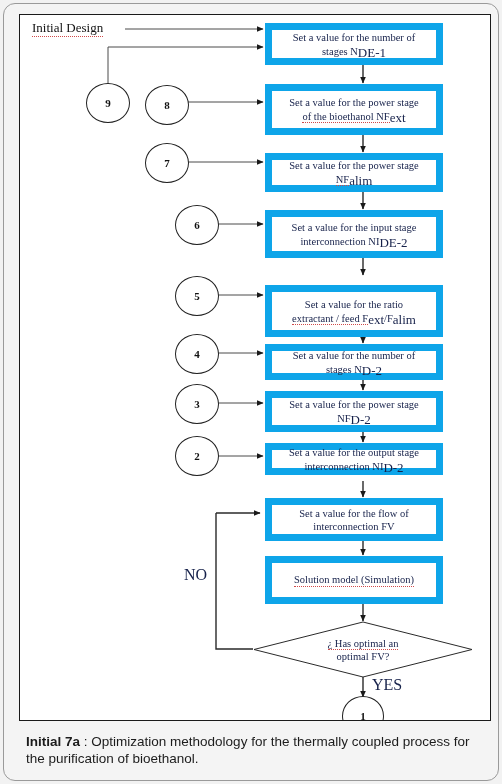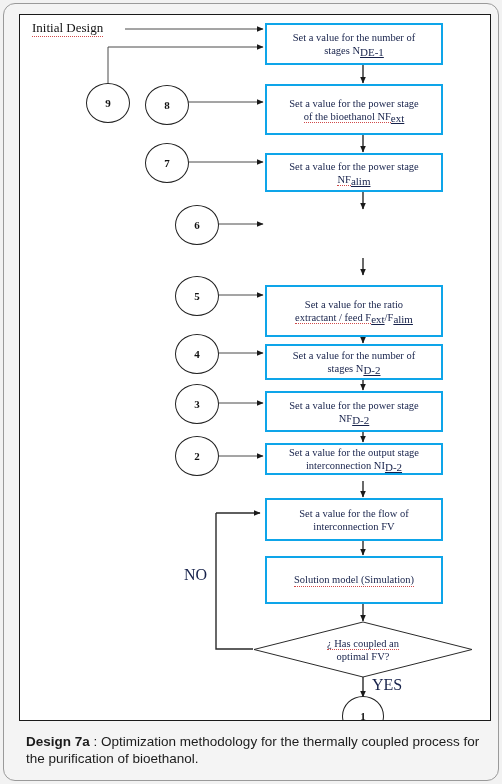--- a/index.html
+++ b/index.html
@@ -24,21 +24,21 @@
   }
   .caption{
     position:absolute;left:22px;top:729px;width:462px;
     font-family:"Liberation Sans", sans-serif;
     font-size:13.5px;line-height:17px;color:#1c1c1c;
   }
   .caption b{font-weight:bold;}
 
   
   .box{
-    position:absolute;border:2px solid #0ea5e9;background:#fff;
+    position:absolute;border:7px solid #0ea5e9;background:#fff;
     box-sizing:border-box;
     display:flex;align-items:center;justify-content:center;text-align:center;
     font-family:"Liberation Serif", serif;
     font-size:10.5px;color:#16214a;line-height:13px;padding:2px 4px;
   }
   .box span.txt{display:block;}
   .circle{
     position:absolute;border:1px solid #222;border-radius:50%;
     background:#fff;box-sizing:border-box;
     display:flex;align-items:center;justify-content:center;
@@ -59,21 +59,21 @@
     font-size:16px;color:#16214a;white-space:nowrap;
   }
   .lbl-initial{
     position:absolute;font-family:"Liberation Serif", serif;
     font-size:13px;color:#111;white-space:nowrap;
     border-bottom:1px solid #111;padding-bottom:0px;
   }
   .wavy{
     border-bottom:1px dotted #d04a4a;
   }
-  sub{font-size:11px;vertical-align:baseline;position:relative;top:2px;text-decoration:underline;}
+  sub{font-size:13px;vertical-align:baseline;position:relative;top:2px;}
   .wires{position:absolute;left:0;top:0;width:472px;height:707px;pointer-events:none;}
 </style>
 </head>
 <body>
 
 <div class="page">
   <div class="outer-card">
 
     <div class="figure-frame">
 
@@ -143,20 +143,26 @@
         </span>
       </div>
 
       <div class="box" style="left:245px;top:138px;width:178px;height:39px;">
         <span class="txt">
           <span>Set a value for the power stage</span><br>
           <span class="wavy">NF</span><sub>alim</sub>
         </span>
       </div>
 
+      <div class="box" style="left:245px;top:195px;width:178px;height:48px;">
+        <span class="txt">
+          <span>Set a value for the input stage</span><br>
+          <span>interconnection NI</span><sub>DE-2</sub>
+        </span>
+      </div>
 
       <div class="box" style="left:245px;top:270px;width:178px;height:52px;">
         <span class="txt">
           <span>Set a value for the ratio</span><br>
           <span class="wavy">extractant / feed F</span><sub>ext</sub><span>/F</span><sub>alim</sub>
         </span>
       </div>
 
       <div class="box" style="left:245px;top:329px;width:178px;height:36px;">
         <span class="txt">
@@ -189,21 +195,21 @@
           <span>interconnection FV</span>
         </span>
       </div>
 
       <div class="diamond-wrap" style="left:233px;top:606px;width:220px;height:57px;">
         <svg width="220" height="57" viewBox="0 0 220 57">
           <polygon points="110,1 219,28.5 110,56 1,28.5" fill="#ffffff" stroke="#2a2a2a" stroke-width="1"></polygon>
         </svg>
         <div class="diamond-label">
           <span>
-            <span class="wavy">¿ Has coupled an</span><br>
+            <span class="wavy">¿ Has optimal an</span><br>
             <span>optimal FV?</span>
           </span>
         </div>
       </div>
 
       <div class="circle" style="left:66px;top:68px;width:44px;height:40px;">
         <span>9</span>
       </div>
       <div class="circle" style="left:125px;top:70px;width:44px;height:40px;">
         <span>8</span>
@@ -229,17 +235,17 @@
       <div class="circle" style="left:322px;top:681px;width:42px;height:40px;">
         <span>1</span>
       </div>
 
       <div class="lbl" style="left:164px;top:551px;">NO</div>
       <div class="lbl" style="left:352px;top:661px;">YES</div>
 
     </div>
 
     <div class="caption">
-      <b>Design 7a</b><span> : </span><span>Optimization methodology for the thermally coupled process for the purification of bioethanol.</span>
+      <b>Initial 7a</b><span> : </span><span>Optimization methodology for the thermally coupled process for the purification of bioethanol.</span>
     </div>
 
   </div>
 </div>
 
 </body></html>

